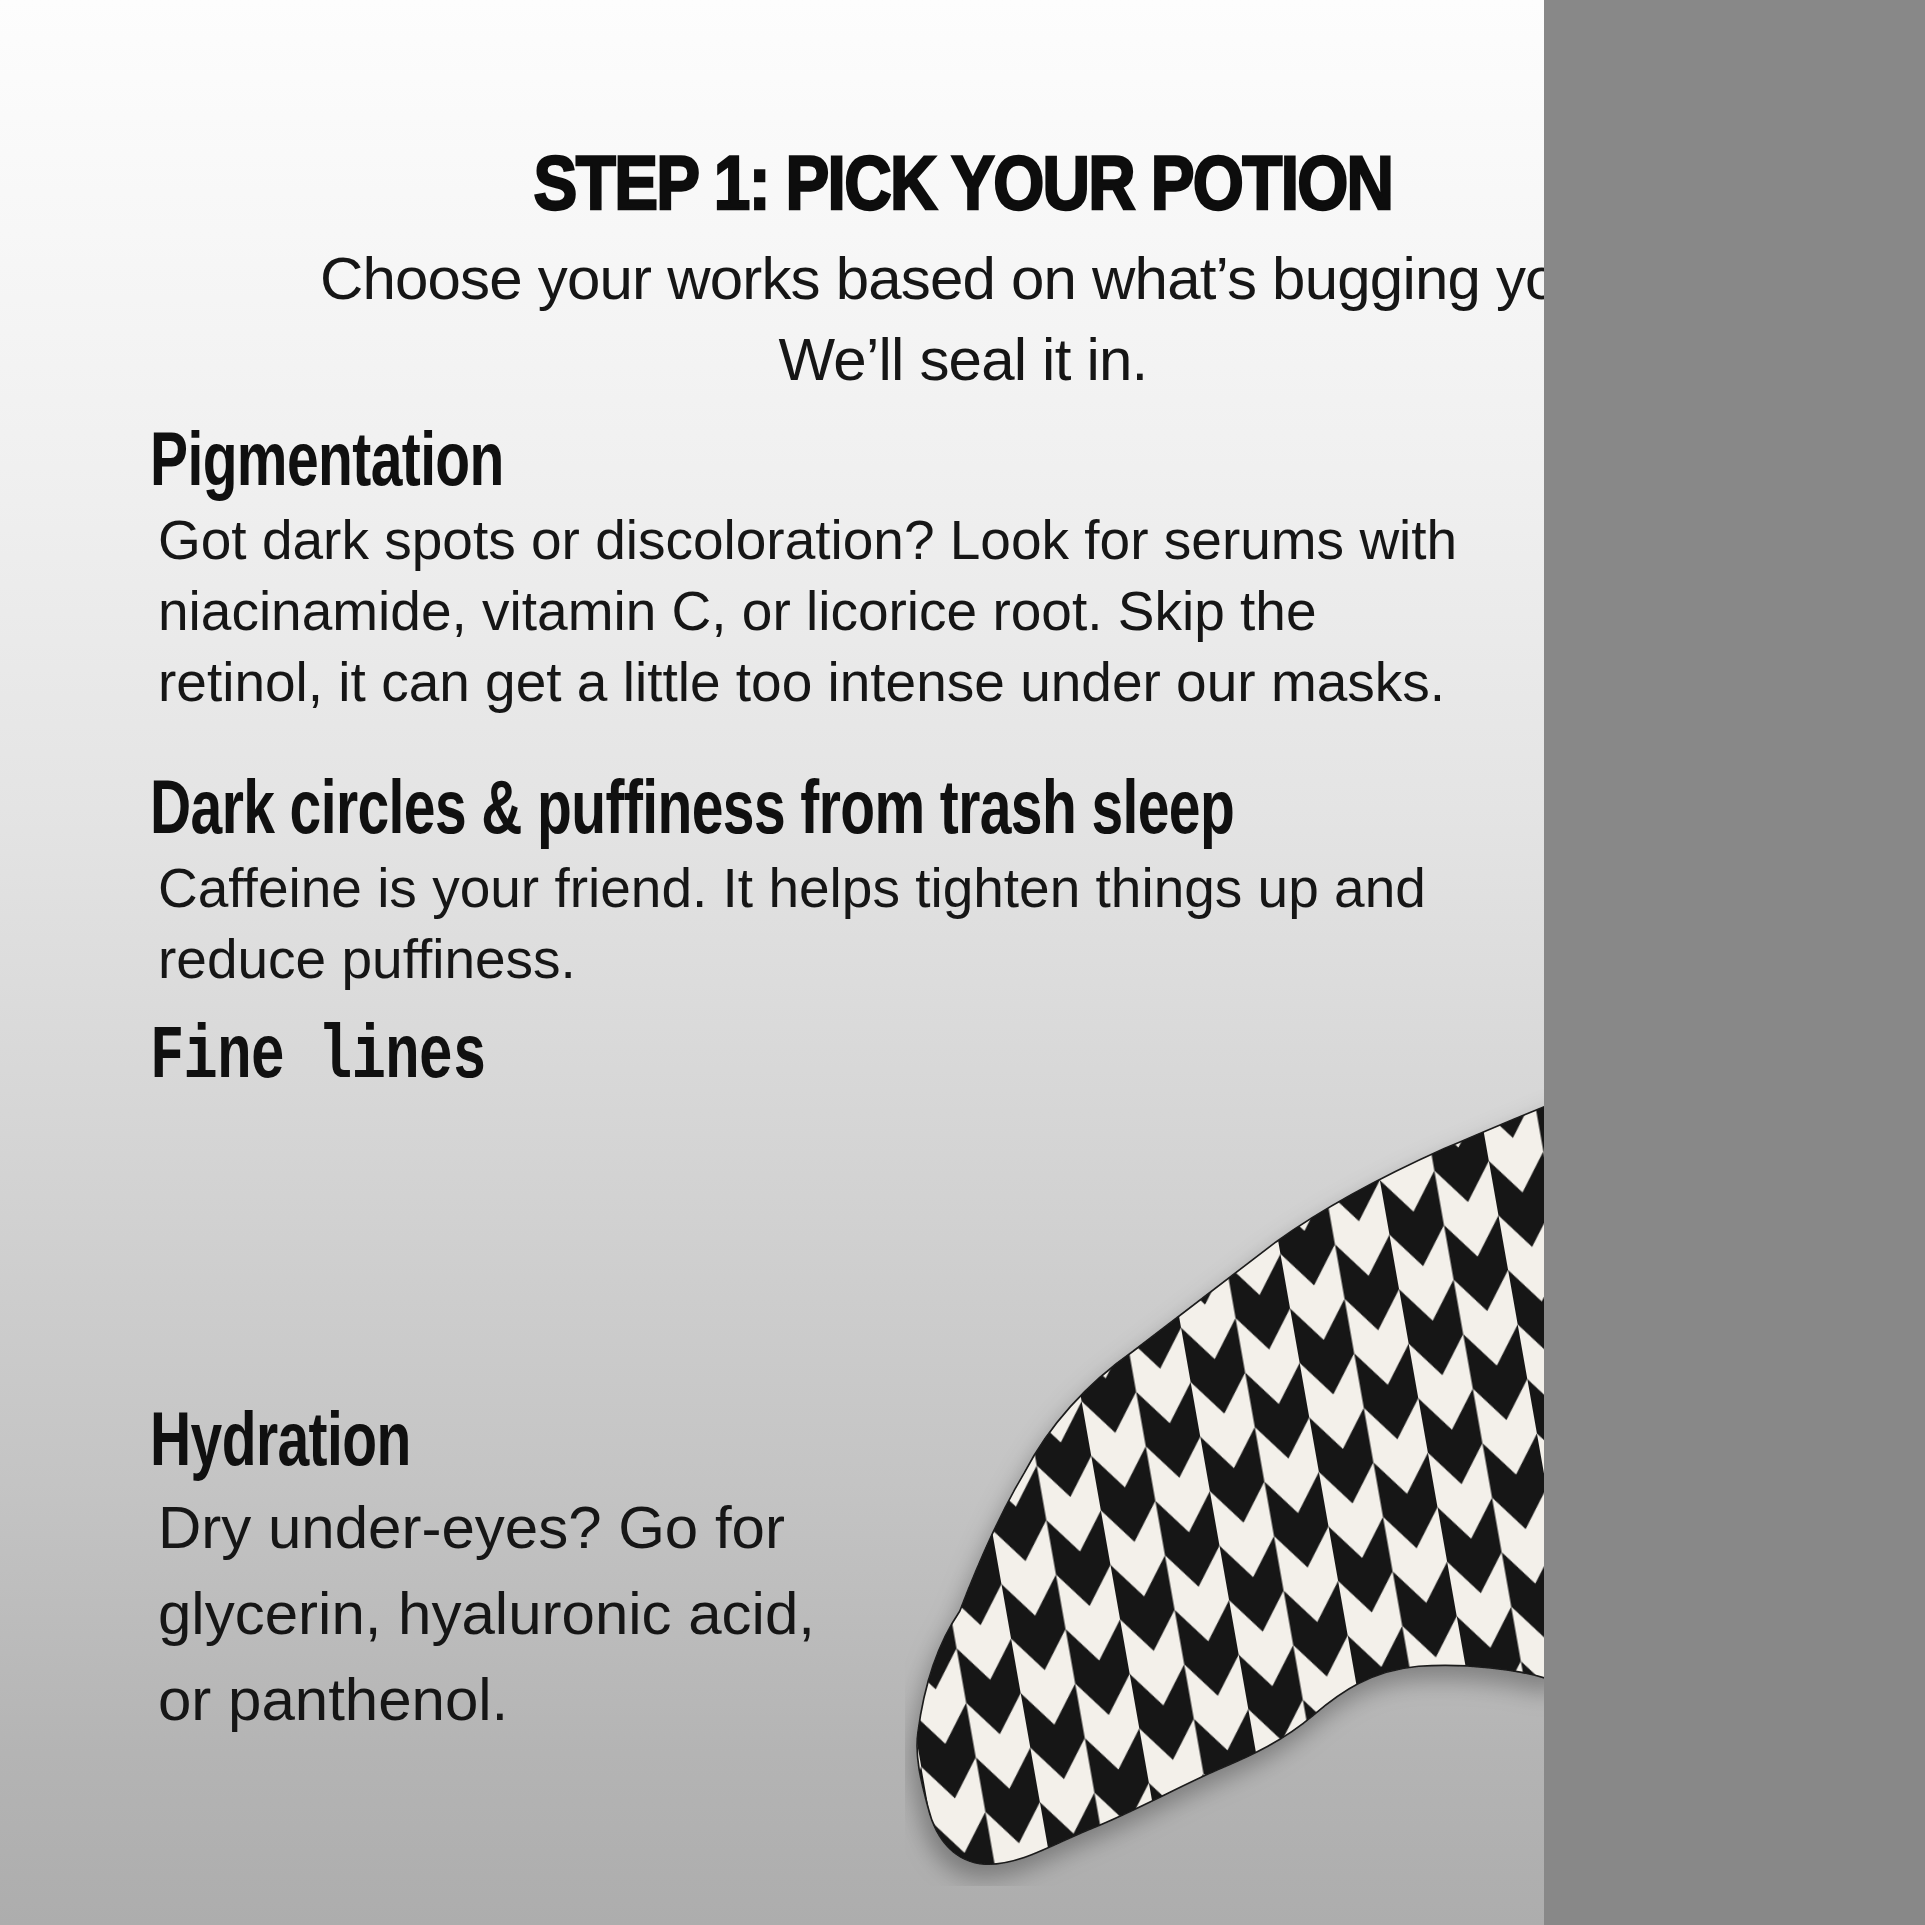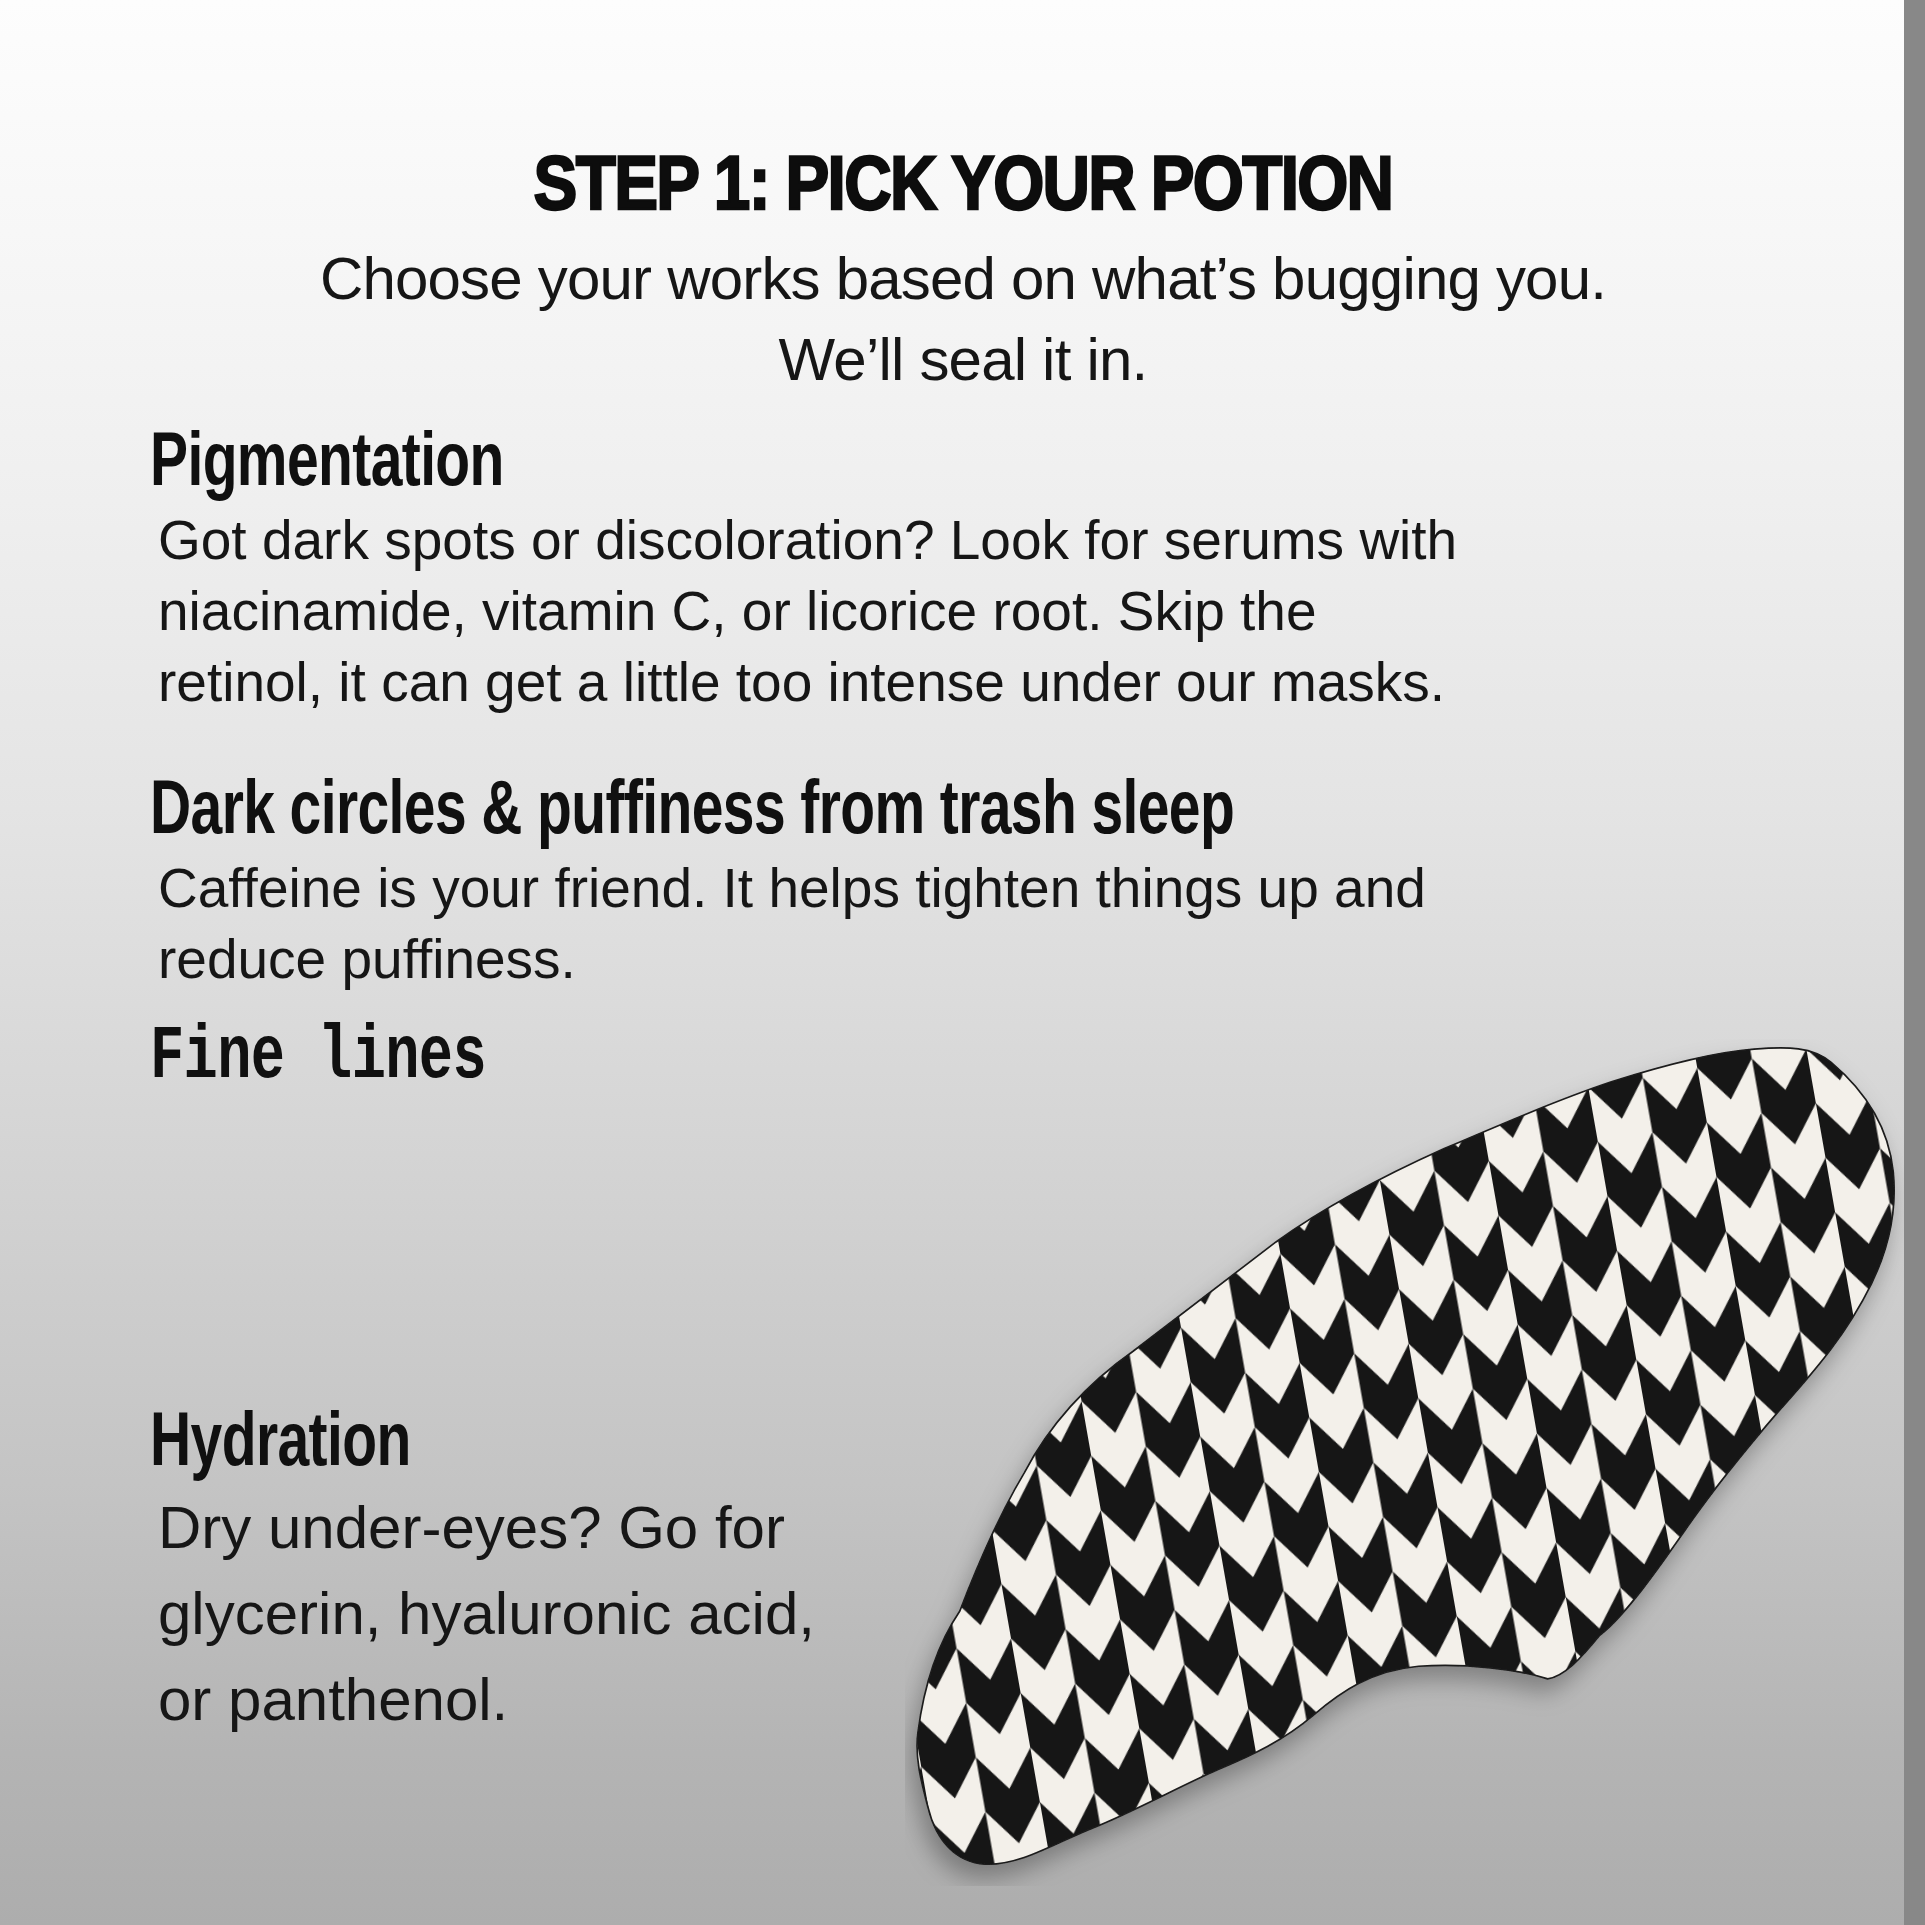--- a/index.html
+++ b/index.html
@@ -1,18 +1,18 @@
 <!DOCTYPE html>
 <html style="font-size:13.4px"><head>
 <meta charset="utf-8">
 <style>
   html,body{margin:0;padding:0;background:#888;}
   .page{
     position:relative;
-    width:1904px;height:1926px;
+    width:1544px;height:1926px;
     overflow:hidden;
     background:linear-gradient(180deg,#fdfdfd 0%,#f7f7f7 12%,#efefef 26%,#e4e4e4 42%,#d4d4d4 60%,#c3c3c3 78%,#b4b4b4 91%,#adadad 100%);
     font-family:"Liberation Sans",sans-serif;
     color:#141414;
   }
   .header{position:absolute;left:0;top:0;width:1926px;text-align:center;}
   .title{
     position:absolute;left:0;top:141px;width:1926px;margin:0;
     font-size:67px;line-height:84px;font-weight:700;
     letter-spacing:-1.7px;color:#0d0d0d;

